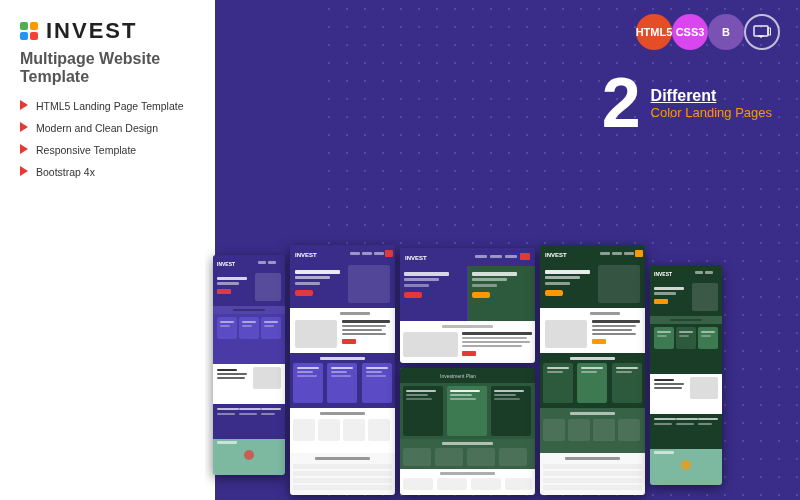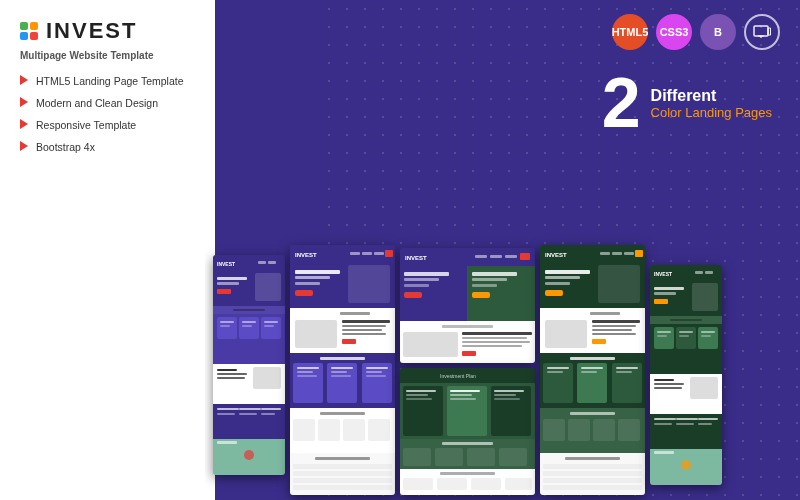--- a/index.html
+++ b/index.html
@@ -60,21 +60,21 @@
     .logo-dot.red { background: #f44336; }
 
     .logo-text {
       font-size: 22px;
       font-weight: 900;
       color: #222;
       letter-spacing: 2px;
     }
 
     .subtitle {
-      font-size: 10px;
+      font-size: 16px;
       color: #555;
       margin-bottom: 14px;
       font-weight: 600;
     }
 
     .feature-list {
       list-style: none;
       padding: 0;
     }
 
@@ -96,21 +96,20 @@
       flex-shrink: 0;
     }
 
     
     .right-header {
       position: absolute;
       top: 14px;
       right: 20px;
       z-index: 2;
       display: flex;
-      gap: 8px;
     }
 
     .tech-badge {
       width: 36px;
       height: 36px;
       border-radius: 50%;
       display: flex;
       align-items: center;
       justify-content: center;
       font-size: 11px;
@@ -148,20 +147,21 @@
 
     .two-text {
       display: flex;
       flex-direction: column;
     }
 
     .two-different {
       font-size: 16px;
       font-weight: 700;
       color: #fff;
+      text-decoration: underline;
     }
 
     .two-color {
       font-size: 13px;
       font-weight: 400;
       color: #ff9800;
     }
 
     
     .col-left { margin-bottom: 20px; }

